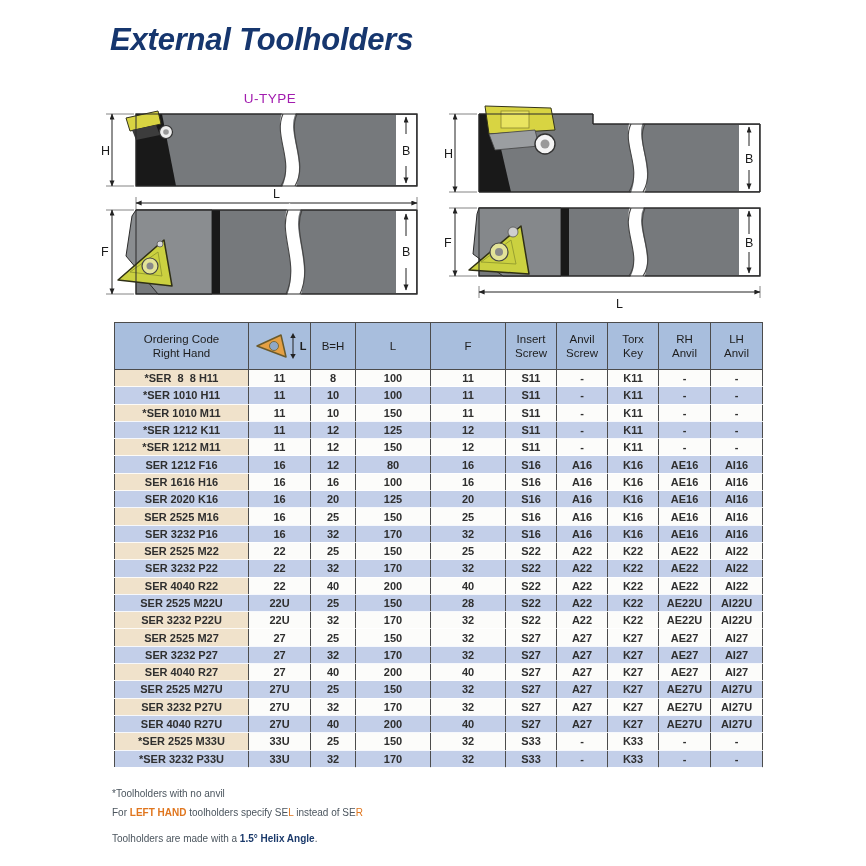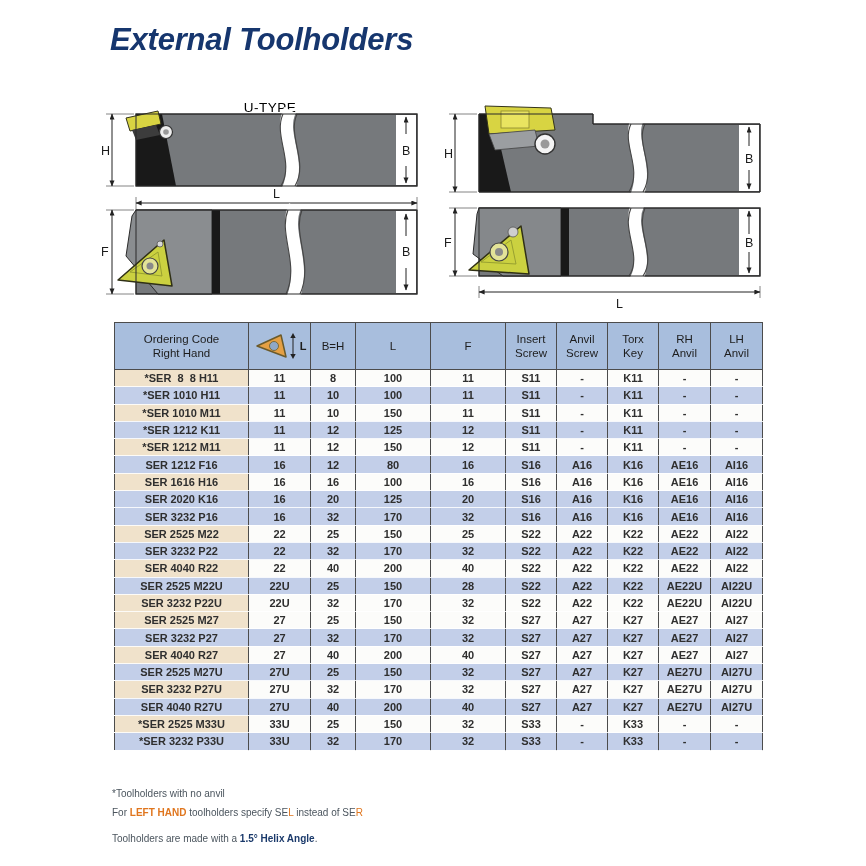--- a/index.html
+++ b/index.html
@@ -7,22 +7,22 @@
     width:866px;height:866px;position:relative;background:#ffffff;
     font-family:"Liberation Sans", sans-serif;overflow:hidden;
   }
   
   .page-title{
     position:absolute;left:110px;top:22px;
     font-size:31px;font-weight:bold;font-style:italic;
     color:#16366e;letter-spacing:-.2px;
   }
   .diagram-subtitle{
-    position:absolute;left:100px;top:100px;width:340px;text-align:center;
-    font-size:13.5px;color:#000000;letter-spacing:.5px;
+    position:absolute;left:100px;top:91px;width:340px;text-align:center;
+    font-size:13.5px;color:#a21caf;letter-spacing:.5px;
   }
   .diag{position:absolute;top:104px;}
   .diag-left{left:100px;}
   .diag-right{left:443px;}
   svg text{font-family:"Liberation Sans", sans-serif;}
 
   
   .spec-table-wrap{position:absolute;left:114px;top:322px;}
   table.spec{
     border-collapse:collapse;table-layout:fixed;width:648px;
@@ -351,20 +351,32 @@
           <td>16</td>
           <td>20</td>
           <td>125</td>
           <td>20</td>
           <td>S16</td>
           <td>A16</td>
           <td>K16</td>
           <td>AE16</td>
           <td>AI16</td>
         </tr>
+        <tr class="plain">
+          <td class="code">SER 2525 M16</td>
+          <td>16</td>
+          <td>25</td>
+          <td>150</td>
+          <td>25</td>
+          <td>S16</td>
+          <td>A16</td>
+          <td>K16</td>
+          <td>AE16</td>
+          <td>AI16</td>
+        </tr>
         <tr class="blue">
           <td class="code">SER 3232 P16</td>
           <td>16</td>
           <td>32</td>
           <td>170</td>
           <td>32</td>
           <td>S16</td>
           <td>A16</td>
           <td>K16</td>
           <td>AE16</td>

